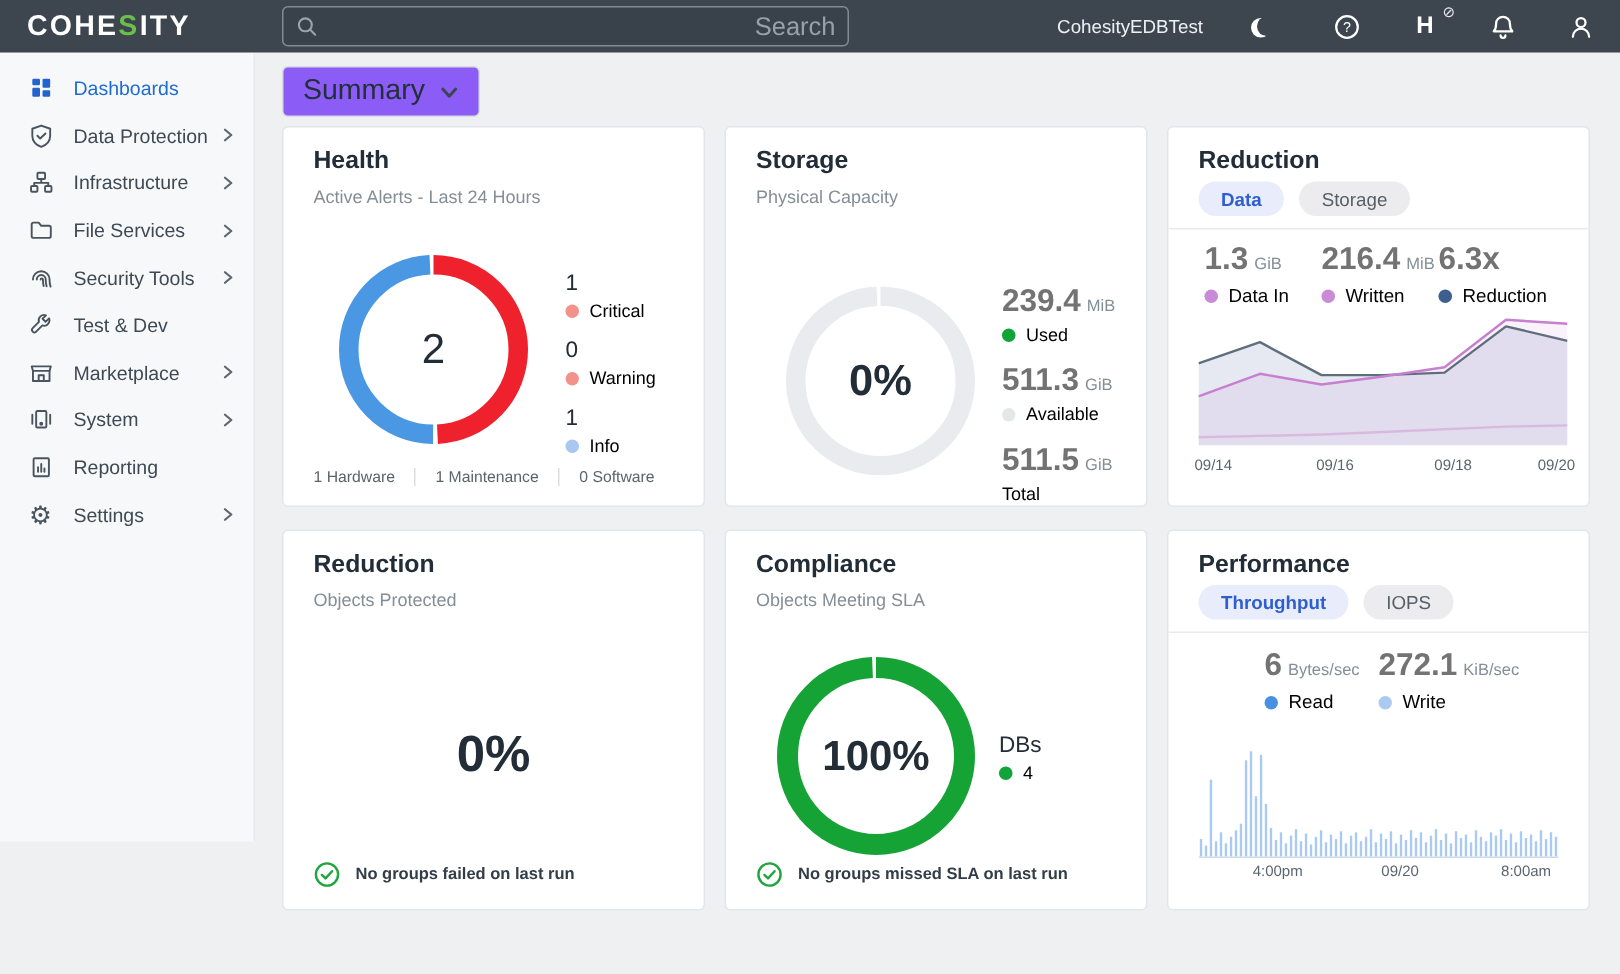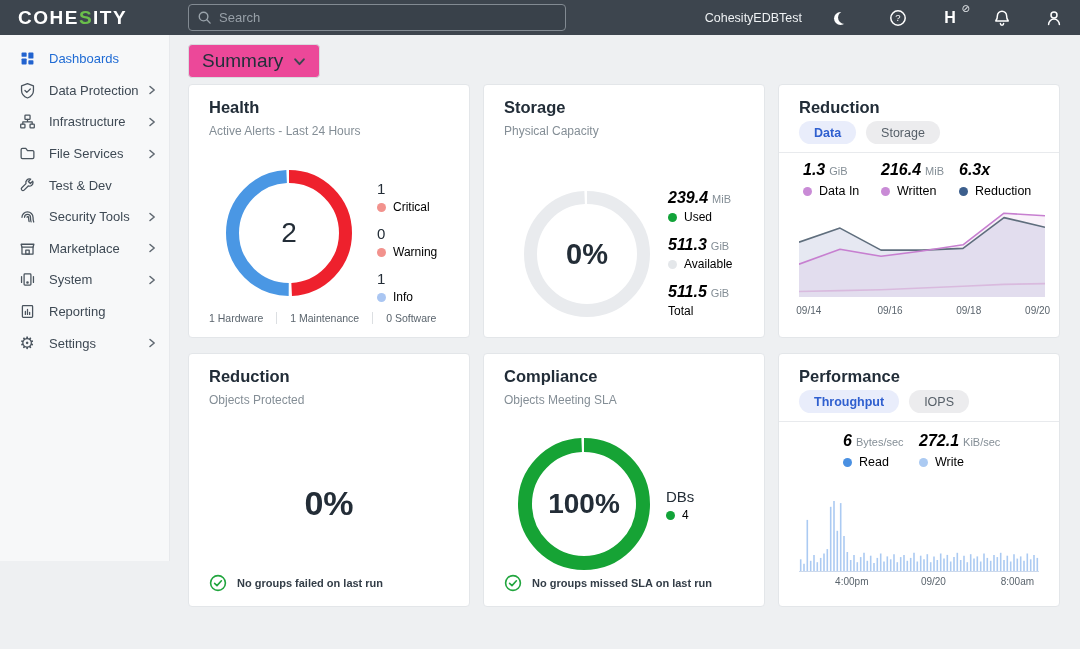--- a/index.html
+++ b/index.html
@@ -4,21 +4,21 @@
 <style>
   * { margin:0; padding:0; box-sizing:border-box; }
   html,body { width:1080px; height:649px; overflow:hidden; }
   body { font-family:"Liberation Sans","DejaVu Sans",sans-serif; background:#eef0f2; color:#28323c; }
 
   
   .topbar { position:relative; height:35px; background:#3d454e; display:flex; align-items:center; }
   .logo { position:absolute; left:18px; top:7px; font-size:19px; font-weight:800; letter-spacing:1.5px; color:#fff; }
   .logo .s { color:#6abf4b; }
   .search { position:absolute; left:188px; top:4px; width:378px; height:27px; border:1px solid #828a92; border-radius:4px; background:#39414a; display:flex; align-items:center; padding:0 8px; }
-  .search input { flex:1; background:transparent; border:none; outline:none; color:#e8ebee; font-size:13px; margin-left:7px; font-family:inherit; }
+  .search input { flex:1; background:transparent; border:none; outline:none; color:#e8ebee; font-size:17px; margin-left:7px; font-family:inherit;text-align:right; }
   .search input::placeholder { color:#98a0a8; }
   .topbar-right { position:absolute; right:16px; top:0; height:35px; display:flex; align-items:center; gap:32px; }
   .cluster-name { color:#eef1f3; font-size:12.5px; margin-right:2px; }
   .tb-icon { display:flex; align-items:center; justify-content:center; width:20px; height:20px; cursor:pointer; }
   .moon { width:13px; height:13px; border-radius:50%; box-shadow:-4px 1px 0 0 #fff; margin-right:4px; }
   .hbadge { position:relative; color:#fff; font-size:16px; font-weight:700; }
   .hbadge sup { position:absolute; top:-5px; right:-10px; font-size:10px; font-weight:400; color:#e8ebee; }
 
   
   .body-row { display:flex; height:526px; }
@@ -28,21 +28,21 @@
   
   .nav-item { height:31.6px; display:flex; align-items:center; padding:0 12px 0 18px; cursor:pointer; }
   .nav-item .ico { width:18px; height:18px; display:flex; align-items:center; justify-content:center; color:#4a545e; }
   .nav-item .lbl { margin-left:13px; font-size:13px; color:#3e4954; flex:1; }
   .nav-item.active .lbl { color:#1f6bd4; }
   .nav-item .chev { color:#5f6871; display:flex; }
   svg.sico { stroke:#4a545e; fill:none; stroke-width:1.5; stroke-linecap:round; stroke-linejoin:round; }
   .gear-glyph { font-size:17px; line-height:1; color:#4a545e; }
 
   
-  .summary-btn { display:inline-flex; align-items:center; gap:10px; background:#ec4899; border:1px solid #d8dbdf; border-radius:4px; padding:5px 13px; font-size:19px; color:#232f3a; cursor:pointer; margin-bottom:6px; font-family:inherit; }
+  .summary-btn { display:inline-flex; align-items:center; gap:10px; background:#8b5cf6; border:1px solid #d8dbdf; border-radius:4px; padding:5px 13px; font-size:19px; color:#232f3a; cursor:pointer; margin-bottom:6px; font-family:inherit; }
 
   
   .grid { display:grid; grid-template-columns:repeat(3,282px); grid-auto-rows:254px; gap:15px 13px; }
   .card { position:relative; background:#fff; border:1px solid #e3e6e9; border-radius:4px; }
   .ct { position:absolute; left:20px; top:13px; font-size:16.5px; font-weight:600; color:#222d38; }
   .cs { position:absolute; left:20px; top:39px; font-size:12px; color:#848e96; }
 
   
   .donut { position:absolute; }
   .donut svg { position:absolute; left:0; top:0; }
@@ -58,21 +58,21 @@
   .h-legend { position:absolute; left:188px; top:95px; }
   .h-legend .blk { margin-bottom:11px; }
   .h-legend .val { font-size:15px; color:#232d37; }
   .leg-row { display:flex; align-items:center; gap:7px; margin-top:3px; }
   .dot { width:9px; height:9px; border-radius:50%; flex:0 0 auto; }
   .leg-lab { font-size:12px; color:#000000; }
 
   .s-legend { position:absolute; left:184px; top:104px; }
   .s-legend .blk { margin-bottom:12px; }
   .valrow { display:flex; align-items:baseline; gap:4px; }
-  .valrow .v { font-size:16px; font-weight:600; color:#000000;font-style:italic; }
+  .valrow .v { font-size:21px; font-weight:600; color:#737373; }
   .valrow .u { font-size:11px; color:#848e96; }
 
   .c-legend { position:absolute; left:182px; top:134px; }
   .c-legend .t { font-size:15px; color:#232d37; }
 
   
   .h-footer { position:absolute; left:20px; bottom:13px; display:flex; align-items:flex-start; }
   .h-footer .itm { font-size:10.5px; color:#5a646d; padding:0 13px; border-right:1px solid #dcdfe2; }
   .h-footer .itm:first-child { padding-left:0; }
   .h-footer .itm:last-child { border-right:none; }
@@ -206,40 +206,40 @@
         <span class="chev">
             <svg class="sico" width="10" height="10" viewBox="0 0 10 10" style="stroke:#5f6871">
               <polyline points="3,1.5 7.2,5 3,8.5"></polyline>
             </svg>
           </span>
       </div>
 
       <div class="nav-item">
         <span class="ico">
           <svg class="sico" width="17" height="17" viewBox="0 0 20 20">
-              <path d="M16.5 6.5 a4.2 4.2 0 0 1-5.6 4 L6 15.4 a1.9 1.9 0 0 1-2.7-2.7 L8.2 7.8 a4.2 4.2 0 0 1 5.5-5.2 L11 5.3 l2.4 2.4 2.7-2.7 a4.2 4.2 0 0 1 .4 1.5 Z"></path>
-            </svg>
-        </span>
-        <span class="lbl">Test &amp; Dev</span>
-      </div>
-
-      <div class="nav-item">
-        <span class="ico">
-          <svg class="sico" width="17" height="17" viewBox="0 0 20 20">
               <path d="M3.5 11 a6.5 6.5 0 0 1 13 0 c0 2.5 .3 4.2 .8 5.5"></path>
               <path d="M6.5 11 a3.5 3.5 0 0 1 7 0 c0 2.2 .2 3.8 .7 5.3"></path>
               <path d="M9.5 11 a.9 .9 0 0 1 1.8 0 c0 2 .2 3.6 .6 5"></path>
             </svg>
         </span>
         <span class="lbl">Security Tools</span>
         <span class="chev">
             <svg class="sico" width="10" height="10" viewBox="0 0 10 10" style="stroke:#5f6871">
               <polyline points="3,1.5 7.2,5 3,8.5"></polyline>
             </svg>
           </span>
+      </div>
+
+      <div class="nav-item">
+        <span class="ico">
+          <svg class="sico" width="17" height="17" viewBox="0 0 20 20">
+              <path d="M16.5 6.5 a4.2 4.2 0 0 1-5.6 4 L6 15.4 a1.9 1.9 0 0 1-2.7-2.7 L8.2 7.8 a4.2 4.2 0 0 1 5.5-5.2 L11 5.3 l2.4 2.4 2.7-2.7 a4.2 4.2 0 0 1 .4 1.5 Z"></path>
+            </svg>
+        </span>
+        <span class="lbl">Test &amp; Dev</span>
       </div>
 
       <div class="nav-item">
         <span class="ico">
           <svg class="sico" width="17" height="17" viewBox="0 0 20 20">
               <path d="M3.5 8.5 V16.5 H16.5 V8.5"></path>
               <path d="M2.5 5 H17.5 L16.5 8.5 H3.5 Z"></path>
               <rect x="8" y="12" width="4" height="4.5"></rect>
             </svg>
         </span>

